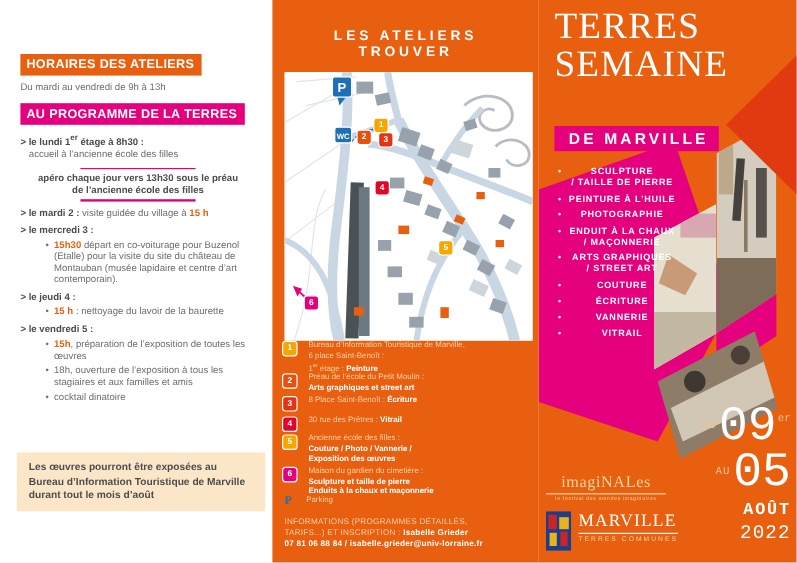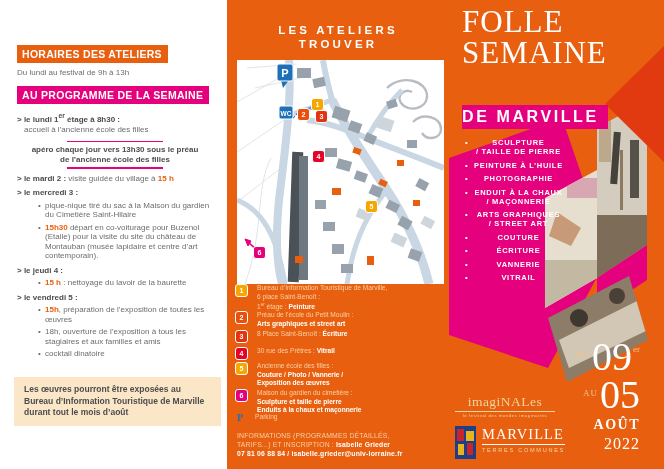--- a/index.html
+++ b/index.html
@@ -38,70 +38,69 @@
   .parking-row{position:absolute;left:10px;display:flex;align-items:center;}
   .pk-icon{color:#1D70B7;font-weight:bold;font-size:10px;margin-right:12px;font-family:"Liberation Serif",serif;}
   .contact{position:absolute;left:10px;font-size:6.8px;line-height:9px;color:#F9CFA5;letter-spacing:.2px;}
   .contact b{color:#fff;}
   
   .panel-right{position:absolute;left:449px;top:0;width:215px;height:469px;background:#E8600F;overflow:hidden;}
   .deco{position:absolute;left:0;top:0;}
   .cover-title{position:absolute;left:13px;top:6px;color:#fff;
                font-family:"Liberation Serif",serif;font-size:31px;line-height:31px;letter-spacing:1px;}
   .cover-sub{position:absolute;left:13px;top:105px;background:#E5007D;color:#fff;font-weight:bold;
-             font-size:16px;letter-spacing:2.6px;padding:3px 9px 3px 0;}
+             font-size:13px;letter-spacing:2.6px;padding:3px 9px 3px 12px;}
   ul.acts{position:absolute;left:16px;top:138px;margin:0;padding:0;list-style:none;
           color:#fff;font-weight:bold;font-size:7.5px;letter-spacing:.7px;line-height:9px;}
   ul.acts li{position:relative;padding-left:9px;margin-bottom:4.5px;text-align:center;}
   ul.acts li::before{content:"•";position:absolute;left:0;top:0;}
   .imaginales{position:absolute;left:6px;top:394px;width:100px;text-align:center;color:#EFD6A0;}
   .imag-word{font-family:"Liberation Serif",serif;font-size:13.5px;letter-spacing:.5px;}
   .imag-tag{font-size:4.2px;letter-spacing:.6px;margin-top:1px;border-top:.5px solid #EFD6A0;
             padding-top:1px;}
   .marville{position:absolute;left:6px;top:426px;display:flex;align-items:flex-start;}
   .crest{width:21px;height:33px;margin-right:6px;}
   .marv-name{color:#fff;font-family:"Liberation Serif",serif;font-size:14.5px;letter-spacing:1px;
              border-bottom:1px solid #fff;padding-bottom:1px;}
   .marv-sub{color:#EFD6A0;font-size:5.6px;letter-spacing:1.7px;margin-top:2px;}
-  .dates{position:absolute;right:24px;top:338px;width:85px;color:#fff;text-align:right;
-         font-family:Liberation Serif, serif;}
+  .dates{position:absolute;right:5px;top:338px;width:85px;color:#fff;text-align:right;
+         font-family:Liberation Mono, monospace;}
   .d-row{display:flex;justify-content:flex-end;align-items:flex-start;}
   .d-small{color:#EBC296;font-size:9px;letter-spacing:1px;margin-top:12px;margin-right:2px;}
   .d-big{font-size:40px;line-height:38px;}
   .d-sup{color:#EBC296;font-size:9px;margin-top:6px;margin-left:1px;}
   .d-month{font-weight:bold;font-size:14px;letter-spacing:1.5px;margin-top:3px;}
   .d-year{font-size:16px;letter-spacing:1px;margin-top:2px;}
 </style>
 </head>
 <body>
 
 <div class="page">
 
   <div class="panel-left">
     <div class="pl-inner">
       <div class="hdr hdr-orange">HORAIRES DES ATELIERS</div>
-      <div class="pl-sub">Du lundi au festival de 9h à 13h</div>
-      <div class="hdr hdr-pink">AU PROGRAMME DE LA SEMAINE</div>
+      <div class="pl-sub">Du mardi au vendredi de 9h à 13h</div>
+      <div class="hdr hdr-pink">AU PROGRAMME DE LA TERRES</div>
 
       <div class="prog">
         <div class="day"><span>&gt; le lundi 1</span><sup>er</sup><span> étage à 8h30 :</span></div>
         <div class="detail">accueil à l’ancienne école des filles</div>
 
         <div class="apero">
           <div class="rule"></div>
           <div>apéro chaque jour vers 13h30 sous le préau</div>
           <div>de l’ancienne école des filles</div>
           <div class="rule"></div>
         </div>
 
         <div><span class="day">&gt; le mardi 2 :</span><span> visite guidée du village à </span><span class="hl">15 h</span></div>
 
         <div class="day">&gt; le mercredi 3 :</div>
         <ul class="bul">
-          <li>pique-nique tiré du sac à la Maison du gardien du Cimetière Saint-Hilaire</li>
           <li><span class="hl">15h30</span><span> départ en co-voiturage pour Buzenol (Etalle) pour la visite du site du château de Montauban (musée lapidaire et centre d’art contemporain).</span></li>
         </ul>
 
         <div class="day">&gt; le jeudi 4 :</div>
         <ul class="bul">
           <li><span class="hl">15 h</span><span> : nettoyage du lavoir de la baurette</span></li>
         </ul>
 
         <div class="day">&gt; le vendredi 5 :</div>
         <ul class="bul">
@@ -315,21 +314,21 @@
 
       <g clip-path="url(#ph3)">
         <rect x="96" y="256" width="110" height="130" fill="#8C7C68"></rect>
         <polygon points="110,340 190,300 199,330 120,368" fill="#D2C7B4"></polygon>
         <circle cx="130" cy="318" r="9" fill="#3E3830"></circle>
         <circle cx="168" cy="296" r="8" fill="#4A4038"></circle>
       </g>
     </svg>
 
     <div class="cover-title">
-      <div>FOLLE</div>
+      <div>TERRES</div>
       <div>SEMAINE</div>
     </div>
     <div class="cover-sub">DE MARVILLE</div>
 
     <ul class="acts">
       <li>
           <div>SCULPTURE</div>
           <div>/ TAILLE DE PIERRE</div>
         </li>
       <li>

